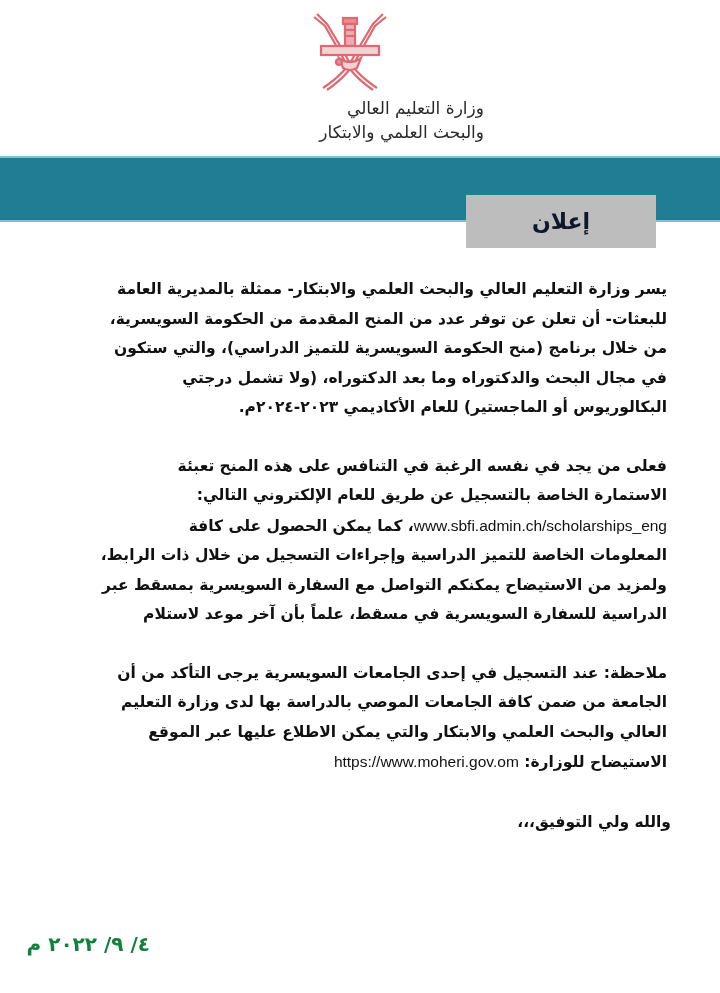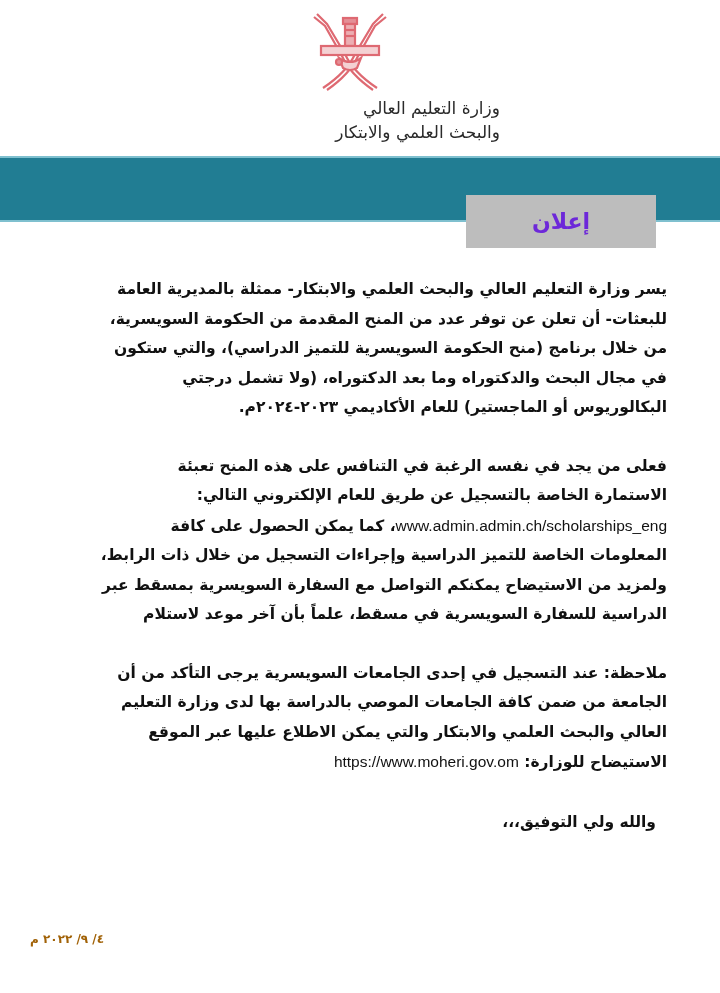--- a/index.html
+++ b/index.html
@@ -17,21 +17,21 @@
     }
     .logo {
       position: absolute;
       left: 305px;
       top: 6px;
       width: 90px;
       height: 88px;
     }
     .ministry-name {
       position: absolute;
-      left: 300px;
+      left: 284px;
       top: 96px;
       width: 200px;
       direction: rtl;
       text-align: right;
       font-size: 17px;
       line-height: 24px;
       color: #2a2a2a;
     }
     .ministry-name div { white-space: nowrap; }
     .header-band {
@@ -51,21 +51,21 @@
       top: 195px;
       width: 190px;
       height: 53px;
       background: #bdbdbd;
       display: flex;
       align-items: center;
       justify-content: center;
       direction: rtl;
       font-size: 22px;
       font-weight: bold;
-      color: #6d28d9;
+      color: #0f172a;
     }
     .body-text {
       position: absolute;
       left: 55px;
       top: 275px;
       width: 612px;
       direction: rtl;
       text-align: justify;
       text-align-last: right;
       font-size: 15.5px;
@@ -77,38 +77,38 @@
     .para .line { display: block; white-space: nowrap; text-align: center; }
     .latin {
       font-family: "Liberation Sans", sans-serif;
       font-weight: normal;
       font-size: 15.5px;
       unicode-bidi: isolate;
       direction: ltr;
     }
     .closing {
       position: absolute;
-      left: 189px;
+      left: 204px;
       top: 813px;
       width: 467px;
       direction: rtl;
       text-align: right;
       font-size: 15.5px;
       font-weight: bold;
     }
     .date {
       position: absolute;
       left: 30px;
       top: 932px;
       width: 120px;
       direction: rtl;
       text-align: left;
-      font-size: 12px;
+      font-size: 20px;
       font-weight: bold;
-      color: #a16207;
+      color: #15803d;
       white-space: nowrap;
     }
   </style>
 </head>
 <body>
 
 <div class="logo">
   <svg width="90" height="88" viewBox="0 0 90 88">
     <g stroke="#d9505a" fill="none" stroke-width="2.2" opacity="0.85">
 
@@ -147,21 +147,21 @@
     <span class="line">للبعثات- أن تعلن عن توفر عدد من المنح المقدمة من الحكومة السويسرية،</span>
     <span class="line">من خلال برنامج (منح الحكومة السويسرية للتميز الدراسي)، والتي ستكون</span>
     <span class="line">في مجال البحث والدكتوراه وما بعد الدكتوراه، (ولا تشمل درجتي</span>
     <span class="line">البكالوريوس أو الماجستير) للعام الأكاديمي ٢٠٢٣-٢٠٢٤م.</span>
   </div>
 
   <div class="para">
     <span class="line">فعلى من يجد في نفسه الرغبة في التنافس على هذه المنح تعبئة</span>
     <span class="line">الاستمارة الخاصة بالتسجيل عن طريق للعام الإلكتروني التالي:</span>
     <span class="line">
-      <span class="latin">www.admin.admin.ch/scholarships_eng</span><span>، كما يمكن الحصول على كافة</span>
+      <span class="latin">www.sbfi.admin.ch/scholarships_eng</span><span>، كما يمكن الحصول على كافة</span>
     </span>
     <span class="line">المعلومات الخاصة للتميز الدراسية وإجراءات التسجيل من خلال ذات الرابط،</span>
     <span class="line">ولمزيد من الاستيضاح يمكنكم التواصل مع السفارة السويسرية بمسقط عبر</span>
     <span class="line">الدراسية للسفارة السويسرية في مسقط، علماً بأن آخر موعد لاستلام</span>
   </div>
 
   <div class="para">
     <span class="line">ملاحظة: عند التسجيل في إحدى الجامعات السويسرية يرجى التأكد من أن</span>
     <span class="line">الجامعة من ضمن كافة الجامعات الموصي بالدراسة بها لدى وزارة التعليم</span>
     <span class="line">العالي والبحث العلمي والابتكار والتي يمكن الاطلاع عليها عبر الموقع</span>

